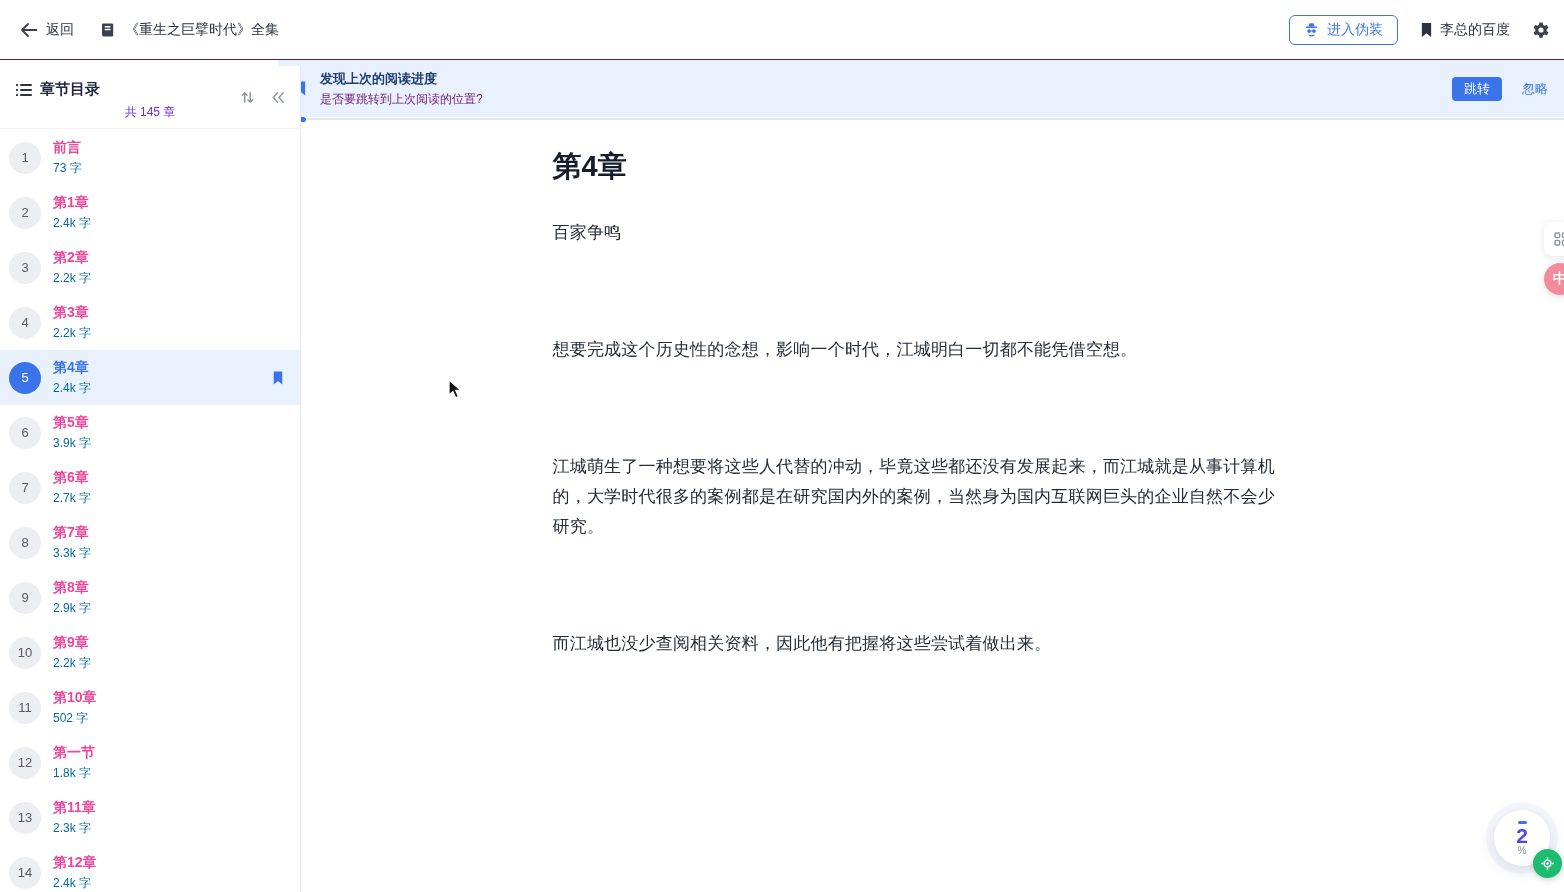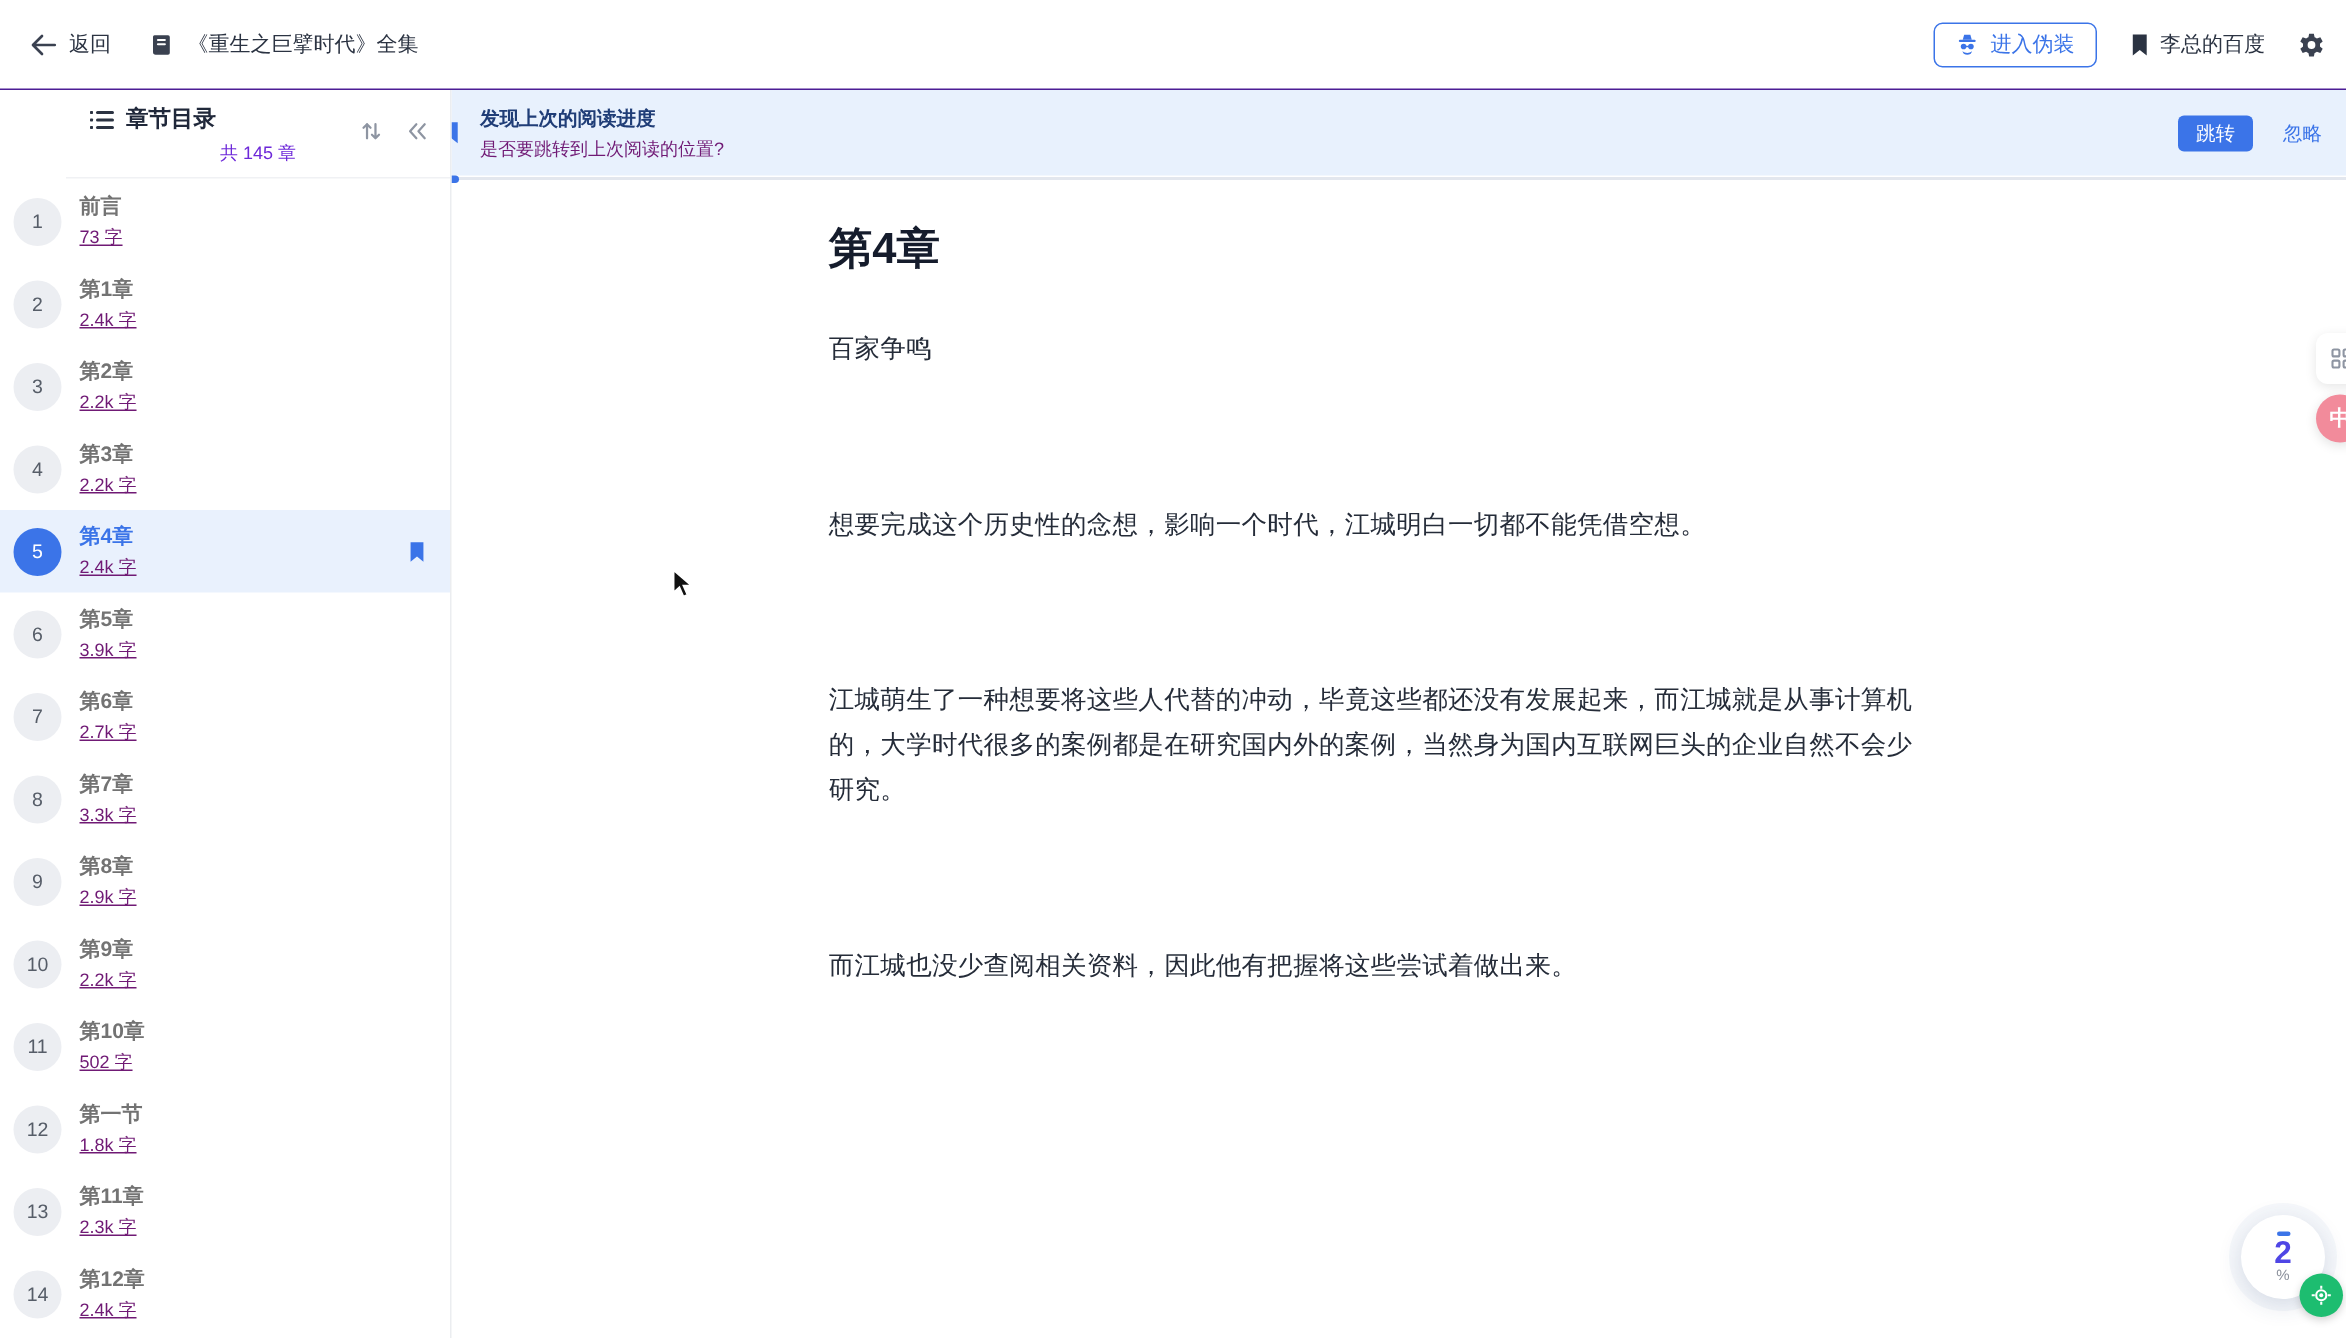--- a/index.html
+++ b/index.html
@@ -17,36 +17,36 @@
   .booktitle-group { display:flex; align-items:center; gap:9px; }
   .booktitle-group span { font-size:14px; color:#2b3342; }
   .topbar-right { display:flex; align-items:center; gap:22px; }
   .disguise-btn { display:flex; align-items:center; gap:8px; border:1.5px solid #3b74e8;
     color:#3b74e8; background:#fff; border-radius:6px; height:30px; padding:0 14px;
     font-size:14px; cursor:pointer; }
   .jump-progress { display:flex; align-items:center; gap:7px; font-size:14px; color:#2b3342; cursor:pointer; }
   .icon { display:inline-flex; align-items:center; justify-content:center; }
 
   
-  .sidebar { position:absolute; top:56px; left:0; bottom:0; width:301px; background:#fff;
-    border-right:1px solid #ebedf0; z-index:4;padding-left:44px; }
+  .sidebar { position:absolute; top:66px; left:0; bottom:0; width:301px; background:#fff;
+    border-right:1px solid #ebedf0; z-index:4; }
   .sidebar-header { position:relative; height:63px; padding:14px 16px 0 16px; border-bottom:1px solid #f0f1f4; }
   .sidebar-title-row { display:flex; align-items:center; gap:8px; }
   .sidebar-title-row b { font-size:15px; color:#20283a; font-weight:700; }
   .sidebar-count { font-size:12px; color:#6d28d9; margin-top:5px;text-align:center; }
   .sidebar-tools { position:absolute; right:14px; top:24px; display:flex; align-items:center; gap:16px; }
   .tool-btn { cursor:pointer; color:#8e95a2; }
 
   .chapter-list { position:absolute; top:64px; left:0; right:0; bottom:0; overflow:hidden; }
   .chapter-row { position:relative; display:flex; align-items:center; height:55px; padding:0 16px 0 9px; cursor:pointer; }
   .ch-num { width:32px; height:32px; border-radius:50%; background:#eceef2; color:#565d68;
     font-size:13px; display:flex; align-items:center; justify-content:center; flex:0 0 32px; }
   .ch-info { margin-left:12px; display:flex; flex-direction:column; gap:3px; }
-  .ch-title { font-size:14px; font-weight:700; color:#737373; }
-  .ch-words { font-size:12px; color:#701a75;text-decoration:underline; }
+  .ch-title { font-size:14px; font-weight:700; color:#ec4899; }
+  .ch-words { font-size:12px; color:#0369a1; }
   .chapter-row.active { background:#e9f1fd; }
   .chapter-row.active .ch-num { background:#3b74e8; color:#fff; }
   .chapter-row.active .ch-title { color:#3b74e8; }
   .ch-bookmark { position:absolute; right:16px; top:50%; transform:translateY(-50%); }
 
   
   .main { position:absolute; top:60px; left:278px; right:0; bottom:0; background:#fff; }
   .notifbar { position:relative; height:57px; background:#e8f1fd; display:flex; align-items:center; padding:0 16px; }
   .notif-texts { margin-left:13px; display:flex; flex-direction:column; gap:3px; }
   .notif-title { font-size:13px; font-weight:700; color:#1f3d77; }

